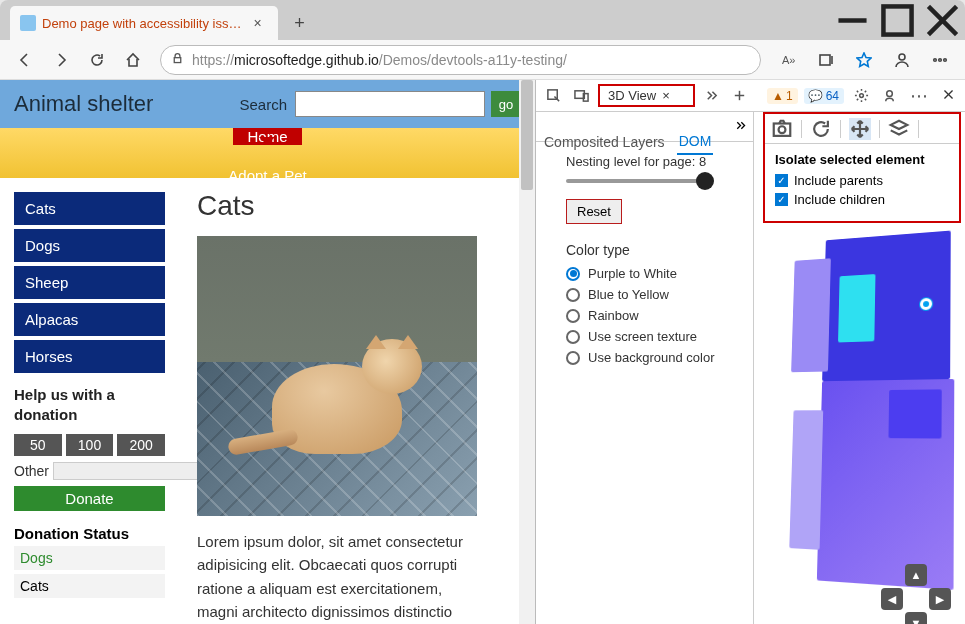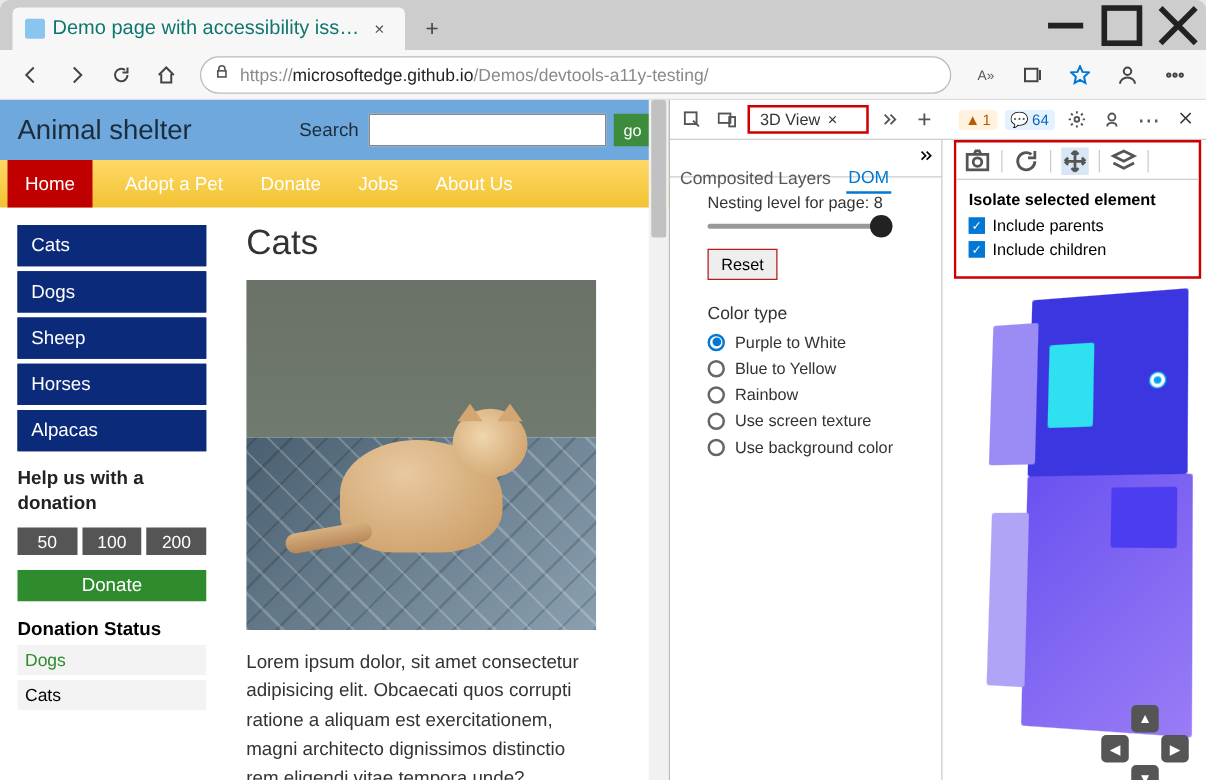--- a/index.html
+++ b/index.html
@@ -2,21 +2,21 @@
 <html><head>
 <meta charset="utf-8">
 <style>
   * { box-sizing: border-box; margin: 0; padding: 0; font-family: "Segoe UI", Tahoma, sans-serif; }
   body { width: 965px; height: 624px; background: #e8e8e8; overflow: hidden; position: relative; }
 
   
   .titlebar { height: 40px; background: #cdcdcd; display: flex; align-items: flex-end; border-radius: 8px 8px 0 0; }
   .tab { height: 34px; background: #f7f7f7; display: flex; align-items: center; padding: 0 10px; margin-left: 10px; border-radius: 5px 5px 0 0; min-width: 240px; gap: 6px; }
   .favicon { width: 16px; height: 16px; background: #89c5ef; border-radius: 2px; }
-  .tab-title { font-size: 16px; color: #0f766e; flex: 1; white-space: nowrap; overflow: hidden; text-overflow: ellipsis; }
+  .tab-title { font-size: 13px; color: #c2410c; flex: 1; white-space: nowrap; overflow: hidden; text-overflow: ellipsis; }
   .tab-close { font-size: 14px; color: #555; padding: 2px 6px; cursor: pointer; }
   .newtab { width: 28px; height: 28px; margin: 0 8px 3px 8px; display:flex;align-items:center;justify-content:center; font-size: 18px; color:#444; }
   .wincontrols { margin-left: auto; display:flex; height:100%; }
   .wincontrols div { width: 45px; display:flex;align-items:center;justify-content:center; font-size:12px; color:#222; }
 
   .toolbar { height: 40px; background: #f7f7f7; display: flex; align-items: center; padding: 0 8px; gap: 2px; border-bottom:1px solid #ddd; }
   .tbtn { width: 34px; height: 32px; display:flex;align-items:center;justify-content:center; color:#444; border-radius:4px; }
   .tbtn svg { width:16px;height:16px; }
   .urlbox { flex: 1; height: 30px; background: #fff; border: 1px solid #bbb; border-radius: 15px; display:flex; align-items:center; padding:0 10px; gap:8px; margin:0 8px; }
   .urlbox .lock { color:#555; }
@@ -30,21 +30,21 @@
   .viewport { display:flex; height: 544px; background:#fff; }
   .page { width: 535px; background:#fff; overflow:hidden; position:relative; }
   .pg-scroll { position:absolute; right:0; top:0; width:16px; height:100%; background:#f1f1f1; }
   .pg-thumb { position:absolute; right:2px; top:0; width:12px; height:110px; background:#c1c1c1; border-radius:2px; }
 
   .header { height:48px; background:#6fa8dc; display:flex; align-items:center; padding:0 14px; }
   .brand { font-size:22px; color:#1c2c3a; font-weight:400; flex:1; }
   .searchlbl { color:#1c2c3a; font-size:15px; margin-right:8px; }
   .searchbox { width:190px; height:26px; border:1px solid #888; background:#fff; margin-right:6px; }
   .go { width:30px; height:26px; background:#3d8b3d; color:#fff; font-size:13px; border:none; display:flex;align-items:center;justify-content:center; }
-  .nav { height:38px; background:linear-gradient(#ffd966, #f1c232); display:flex; align-items:center; padding:0 6px; gap:22px; }
+  .nav { height:50px; background:linear-gradient(#ffd966, #f1c232); display:flex; align-items:center; padding:0 6px; gap:22px;flex-direction:column; }
   .nav a { color:#fff; font-size:15px; text-decoration:none; padding:0 4px; height:100%; display:flex;align-items:center; }
   .nav a.active { background:#c00000; position:relative; padding:0 14px; }
   .nav a.active::after { content:""; position:absolute; bottom:-8px; left:50%; transform:translateX(-50%); border:8px solid transparent; border-top-color:#c00000; }
 
   .content { display:flex; padding:0 0 0 0; }
   .sidebar { width:175px; padding:14px 10px 0 14px; }
   .sidecat { background:#0b2a7a; color:#fff; padding:7px 10px; margin-bottom:4px; font-size:15px; border:1px solid #0b2a7a; }
   .helpbox { margin-top:12px; }
   .helphdr { font-weight:700; font-size:15px; color:#222; line-height:1.3; }
   .amounts { display:flex; gap:4px; margin:10px 0 6px; }
@@ -239,28 +239,32 @@
       <a>Adopt a Pet</a>
       <a>Donate</a>
       <a>Jobs</a>
       <a>About Us</a>
     </div>
     <div class="content">
       <div class="sidebar">
         <div class="sidecat">Cats</div>
         <div class="sidecat">Dogs</div>
         <div class="sidecat">Sheep</div>
+        <div class="sidecat">Alpacas</div>
         <div class="sidecat">Horses</div>
-        <div class="sidecat">Alpacas</div>
         <div class="helpbox">
           <div class="helphdr">Help us with a donation</div>
           <div class="amounts">
             <div class="amount">50</div>
             <div class="amount">100</div>
             <div class="amount">200</div>
+          </div>
+          <div class="otherrow">
+            <span class="otherlbl">Other</span>
+            <input class="otherin" style="">
           </div>
           <button class="donatebtn">Donate</button>
           <div class="dstatus">Donation Status</div>
           <div class="dstatrow" style="color:#2e8b2e">Dogs</div>
           <div class="dstatrow">Cats</div>
         </div>
       </div>
       <div class="main">
         <h1>Cats</h1>
         <div class="catimg">

